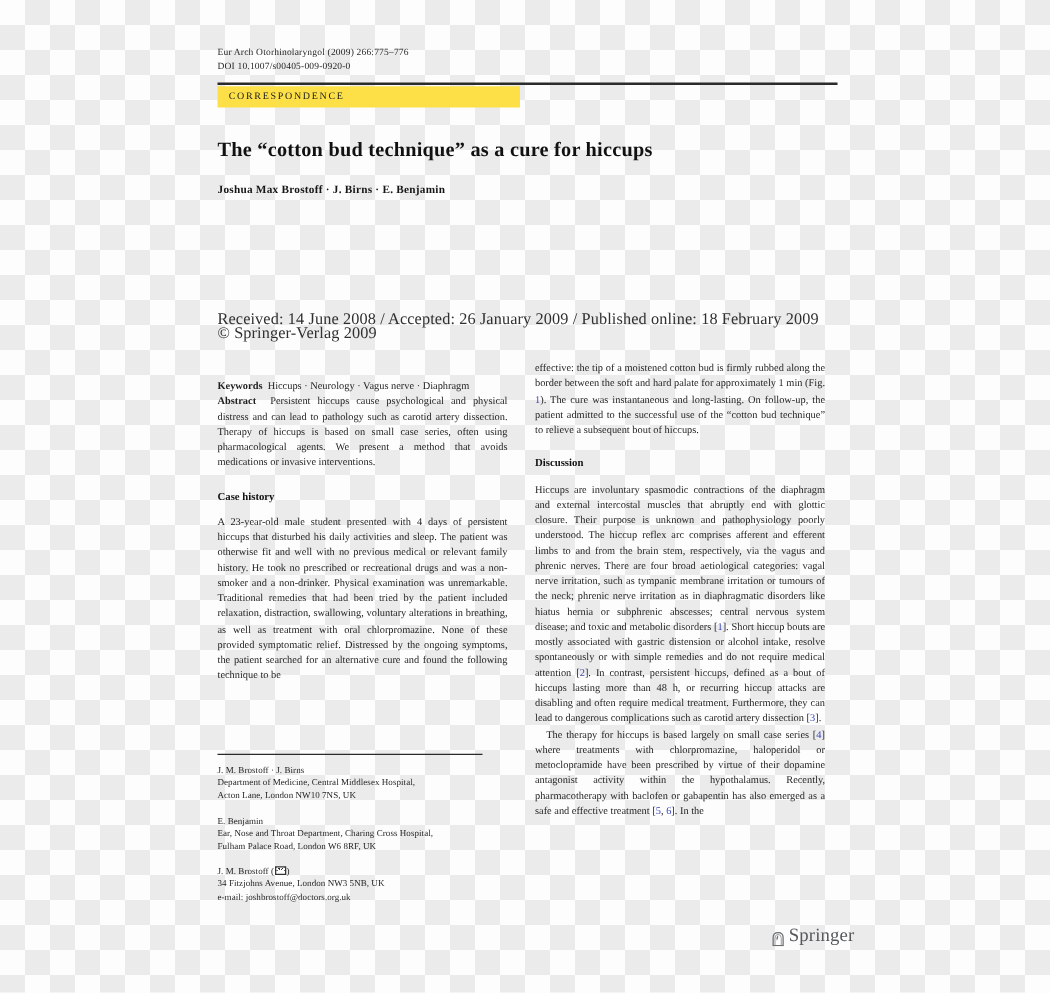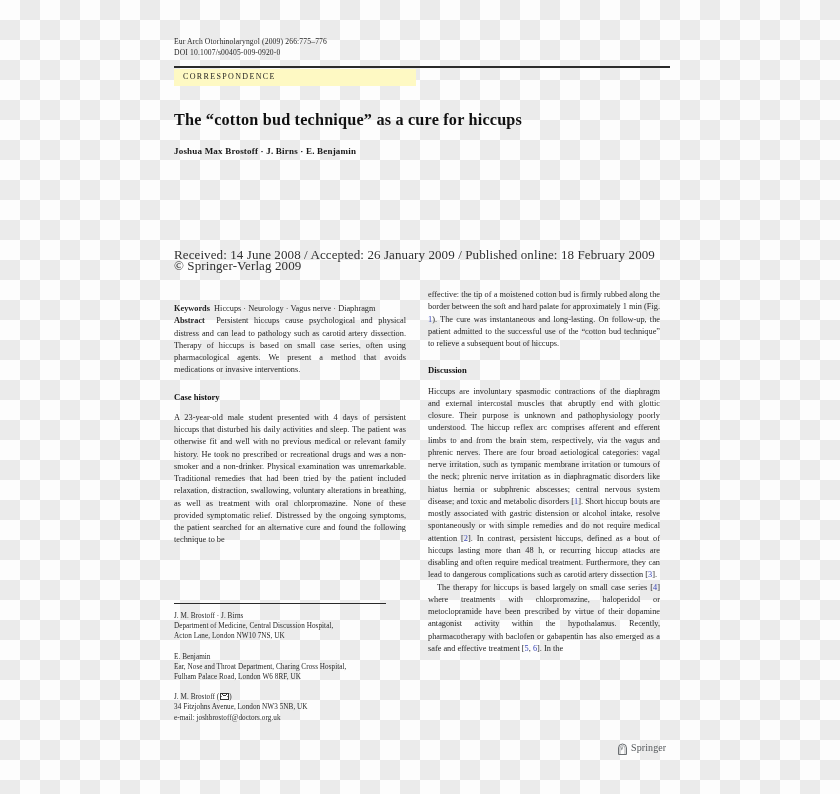--- a/index.html
+++ b/index.html
@@ -48,21 +48,21 @@
     height: 2px;
     background: #2b2b2b;
   }
 
   .correspondence-banner {
     position: absolute;
     left: 174px;
     top: 69px;
     width: 242px;
     height: 17px;
-    background: #fef9c3;
+    background: #fde047;
   }
   .correspondence-banner span {
     position: absolute;
     left: 9px;
     top: 3px;
     font-size: 8px;
     letter-spacing: 1.35px;
     color: #1e1e1e;
     white-space: nowrap;
   }
@@ -200,21 +200,21 @@
     display: flex;
     align-items: center;
     gap: 3px;
   }
   .springer-mark {
     width: 11px;
     height: 12px;
     position: relative;
   }
   .springer-text {
-    font-size: 10px;
+    font-size: 15px;
     color: #55595c;
     letter-spacing: 0.1px;
   }
 </style>
 </head>
 <body>
 
 <div class="page">
 
   <div class="journal-ref">
@@ -258,21 +258,21 @@
 
     <p class="para indent"><span>The therapy for hiccups is based largely on small case series [</span><span class="cite">4</span><span>] where treatments with chlorpromazine, haloperidol or metoclopramide have been prescribed by virtue of their dopamine antagonist activity within the hypothalamus. Recently, pharmacotherapy with baclofen or gabapentin has also emerged as a safe and effective treatment [</span><span class="cite">5</span><span>, </span><span class="cite">6</span><span>]. In the</span></p>
   </div>
 
   <div class="footnote-rule"></div>
 
   <div class="footnotes">
 
     <div class="fn-block">
       <div class="fn-line">J. M. Brostoff · J. Birns</div>
-      <div class="fn-line">Department of Medicine, Central Discussion Hospital,</div>
+      <div class="fn-line">Department of Medicine, Central Middlesex Hospital,</div>
       <div class="fn-line">Acton Lane, London NW10 7NS, UK</div>
     </div>
 
     <div class="fn-block">
       <div class="fn-line">E. Benjamin</div>
       <div class="fn-line">Ear, Nose and Throat Department, Charing Cross Hospital,</div>
       <div class="fn-line">Fulham Palace Road, London W6 8RF, UK</div>
     </div>
 
     <div class="fn-block">

